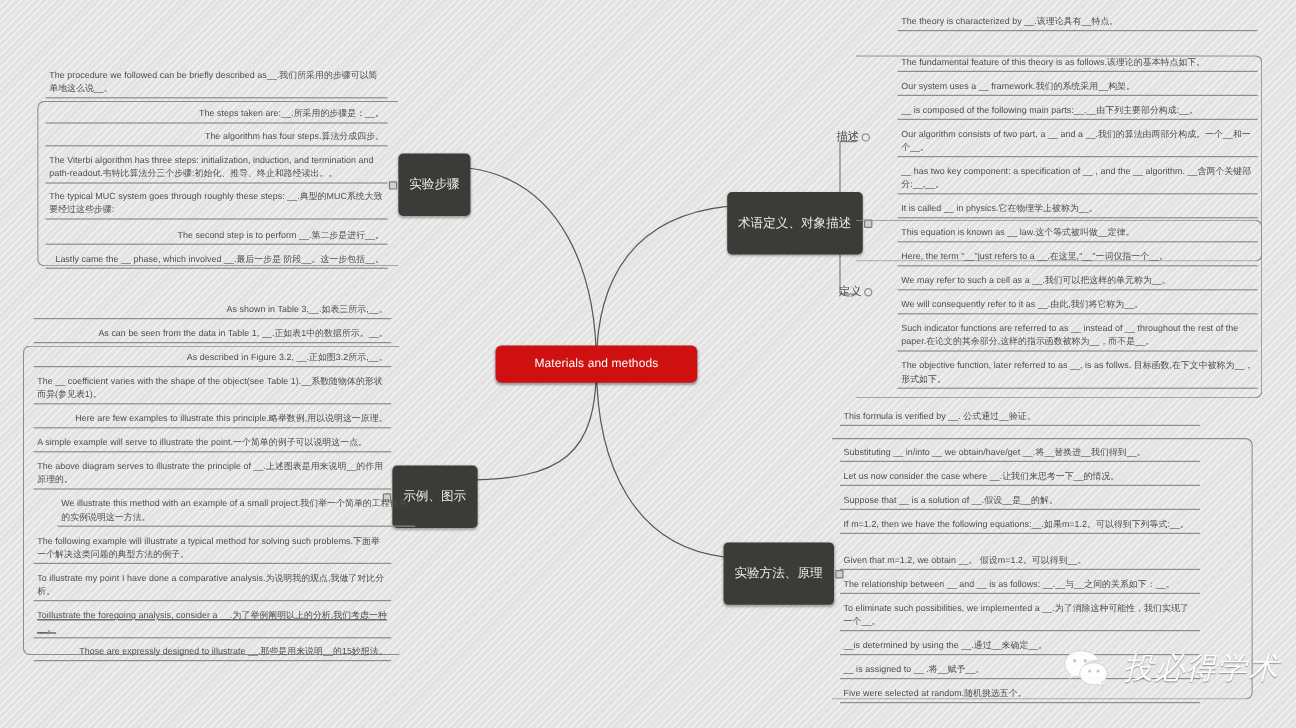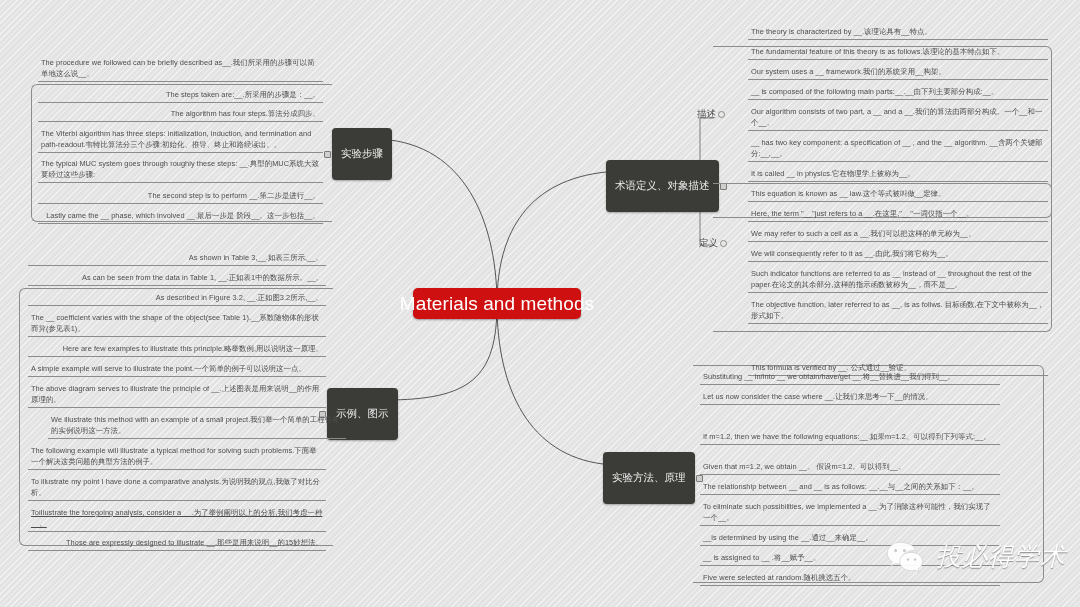--- a/index.html
+++ b/index.html
@@ -25,21 +25,21 @@
   
   .root-node {
     position: absolute;
     left: 413px; top: 288px;
     width: 168px; height: 31px;
     background: #cf1010;
     border-radius: 5px;
     box-shadow: 0 1px 2px rgba(0,0,0,0.35);
     display: flex; align-items: center; justify-content: center;
     color: #ffffff;
-    font-size: 19px;
+    font-size: 10px;
     letter-spacing: 0.1px;
     white-space: nowrap;
   }
 
   
   .branch-node {
     position: absolute;
     background: #3b3b38;
     border-radius: 4px;
     color: #ededed;
@@ -209,38 +209,39 @@
   <div class="leaf l" style="left:28px; top:311px; width:298px;">The __ coefficient varies with the shape of the object(see Table 1).__系数随物体的形状而异(参见表1)。</div>
   <div class="leaf r" style="left:28px; top:342px; width:298px;">Here are few examples to illustrate this principle.略举数例,用以说明这一原理。</div>
   <div class="leaf l" style="left:28px; top:362px; width:298px;">A simple example will serve to illustrate the point.一个简单的例子可以说明这一点。</div>
   <div class="leaf l" style="left:28px; top:382px; width:298px;">The above diagram serves to illustrate the principle of __.上述图表是用来说明__的作用原理的。</div>
   <div class="leaf l" style="left:28px; top:413px; width:298px;margin-left:20px;">We illustrate this method with an example of a small project.我们举一个简单的工程任务的实例说明这一方法。</div>
   <div class="leaf l" style="left:28px; top:444px; width:298px;">The following example will illustrate a typical method for solving such problems.下面举一个解决这类问题的典型方法的例子。</div>
   <div class="leaf l" style="left:28px; top:475px; width:298px;">To illustrate my point I have done a comparative analysis.为说明我的观点,我做了对比分析。</div>
   <div class="leaf l" style="left:28px; top:506px; width:298px;text-decoration:underline;">ToiIlustrate the foregoing analysis, consider a __.为了举例阐明以上的分析,我们考虑一种__。</div>
   <div class="leaf r" style="left:28px; top:536px; width:298px;">Those are expressly designed to illustrate __.那些是用来说明__的15妙想法。</div>
 
-  <div class="leaf l" style="left:748px; top:25px; width:300px;">The theory is characterized by __.该理论具有__特点。</div>
+  <div class="leaf l" style="left:748px; top:11px; width:300px;">The theory is characterized by __.该理论具有__特点。</div>
   <div class="leaf l" style="left:748px; top:45px; width:300px;">The fundamental feature of this theory is as follows.该理论的基本特点如下。</div>
   <div class="leaf l" style="left:748px; top:65px; width:300px;">Our system uses a __ framework.我们的系统采用__构架。</div>
   <div class="leaf l" style="left:748px; top:85px; width:300px;">__ is composed of the following main parts:__.__由下列主要部分构成:__。</div>
   <div class="leaf l" style="left:748px; top:105px; width:300px;">Our algorithm consists of two part, a __ and a __.我们的算法由两部分构成。一个__和一个__。</div>
   <div class="leaf l" style="left:748px; top:136px; width:300px;">__ has two key component: a specification of __ , and the __ algorithm. __含两个关键部分:__,__。</div>
 
   <div class="leaf l" style="left:748px; top:167px; width:300px;">It is called __ in physics.它在物理学上被称为__。</div>
   <div class="leaf l" style="left:748px; top:187px; width:300px;">This equation is known as __ law.这个等式被叫做__定律。</div>
   <div class="leaf l" style="left:748px; top:207px; width:300px;">Here, the term "__"just refers to a __.在这里,"__"一词仅指一个__。</div>
   <div class="leaf l" style="left:748px; top:227px; width:300px;">We may refer to such a cell as a __.我们可以把这样的单元称为__。</div>
   <div class="leaf l" style="left:748px; top:247px; width:300px;">We will consequently refer to it as __.由此,我们将它称为__。</div>
   <div class="leaf l" style="left:748px; top:267px; width:300px;">Such indicator functions are referred to as __ instead of __ throughout the rest of the paper.在论文的其余部分,这样的指示函数被称为__，而不是__。</div>
   <div class="leaf l" style="left:748px; top:298px; width:300px;">The objective function, later referred to as __, is as follws. 目标函数,在下文中被称为__，形式如下。</div>
 
-  <div class="leaf l" style="left:700px; top:361px; width:300px;margin-left:48px;">This formula is verified by __. 公式通过__验证。</div>
+  <div class="leaf l" style="left:700px; top:340px; width:300px;">This formula is verified by __. 公式通过__验证。</div>
   <div class="leaf l" style="left:700px; top:370px; width:300px;">Substituting __ in/into __ we obtain/have/get __.将__替换进__我们得到__。</div>
   <div class="leaf l" style="left:700px; top:390px; width:300px;">Let us now consider the case where __.让我们来思考一下__的情况。</div>
+  <div class="leaf l" style="left:700px; top:410px; width:300px;">Suppose that __ is a solution of __.假设__是__的解。</div>
   <div class="leaf l" style="left:700px; top:430px; width:300px;">If m=1.2, then we have the following equations:__.如果m=1.2。可以得到下列等式:__。</div>
   <div class="leaf l" style="left:700px; top:460px; width:300px;">Given that m=1.2, we obtain __。 假设m=1.2。可以得到__。</div>
   <div class="leaf l" style="left:700px; top:480px; width:300px;">The relationship between __ and __ is as follows: __.__与__之间的关系如下：__。</div>
   <div class="leaf l" style="left:700px; top:500px; width:300px;">To eliminate such possibilities, we implemented a __.为了消除这种可能性，我们实现了一个__。</div>
   <div class="leaf l" style="left:700px; top:531px; width:300px;">__is determined by using the __.通过__来确定__。</div>
   <div class="leaf l" style="left:700px; top:551px; width:300px;">__ is assigned to __ .将__赋予__。</div>
   <div class="leaf l" style="left:700px; top:571px; width:300px;">Five were selected at random.随机挑选五个。</div>
 
   <div class="watermark">
     <svg class="wm-logo" viewBox="0 0 64 56">

